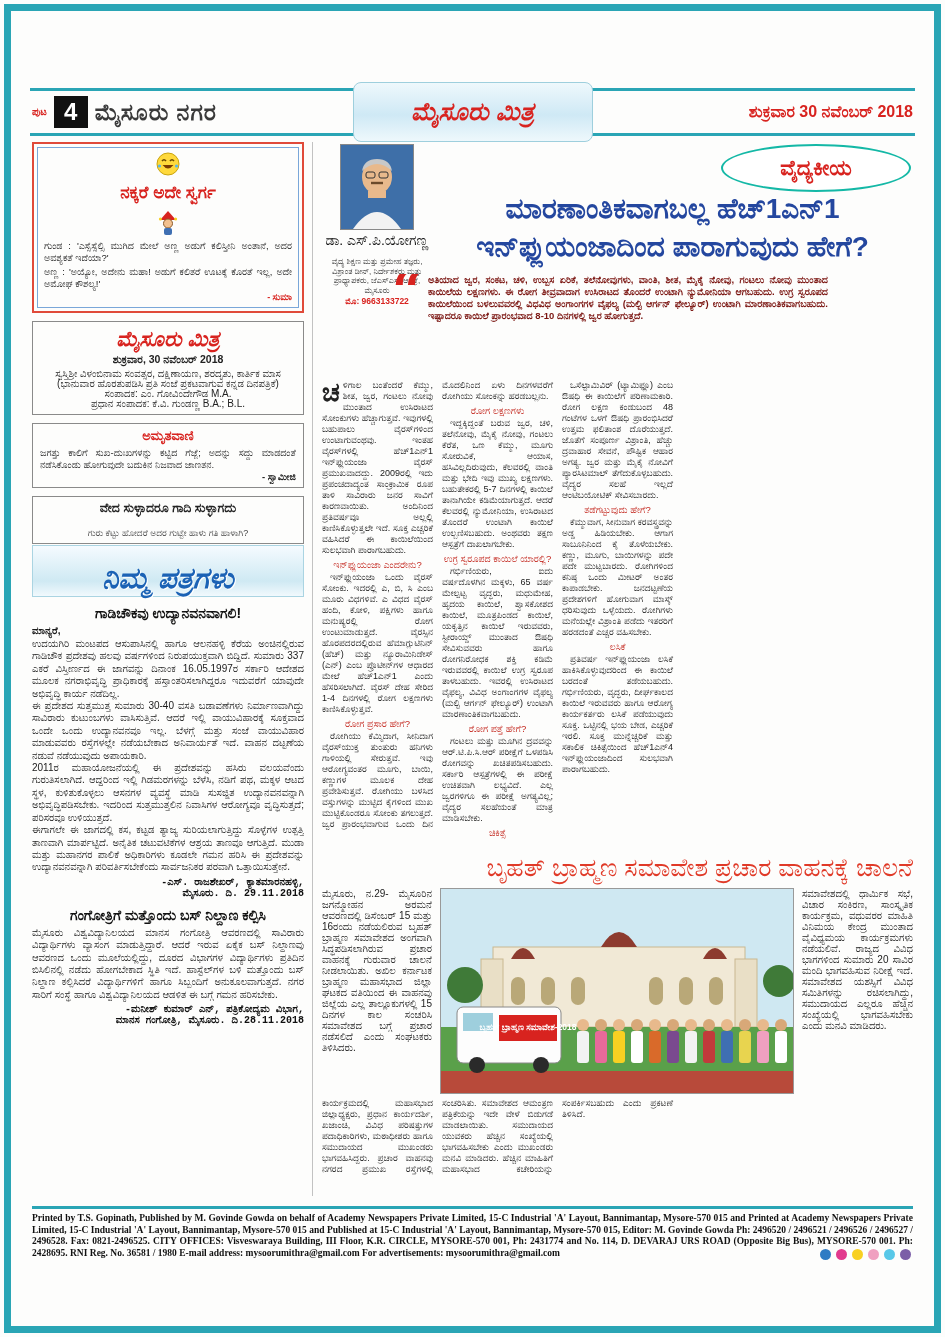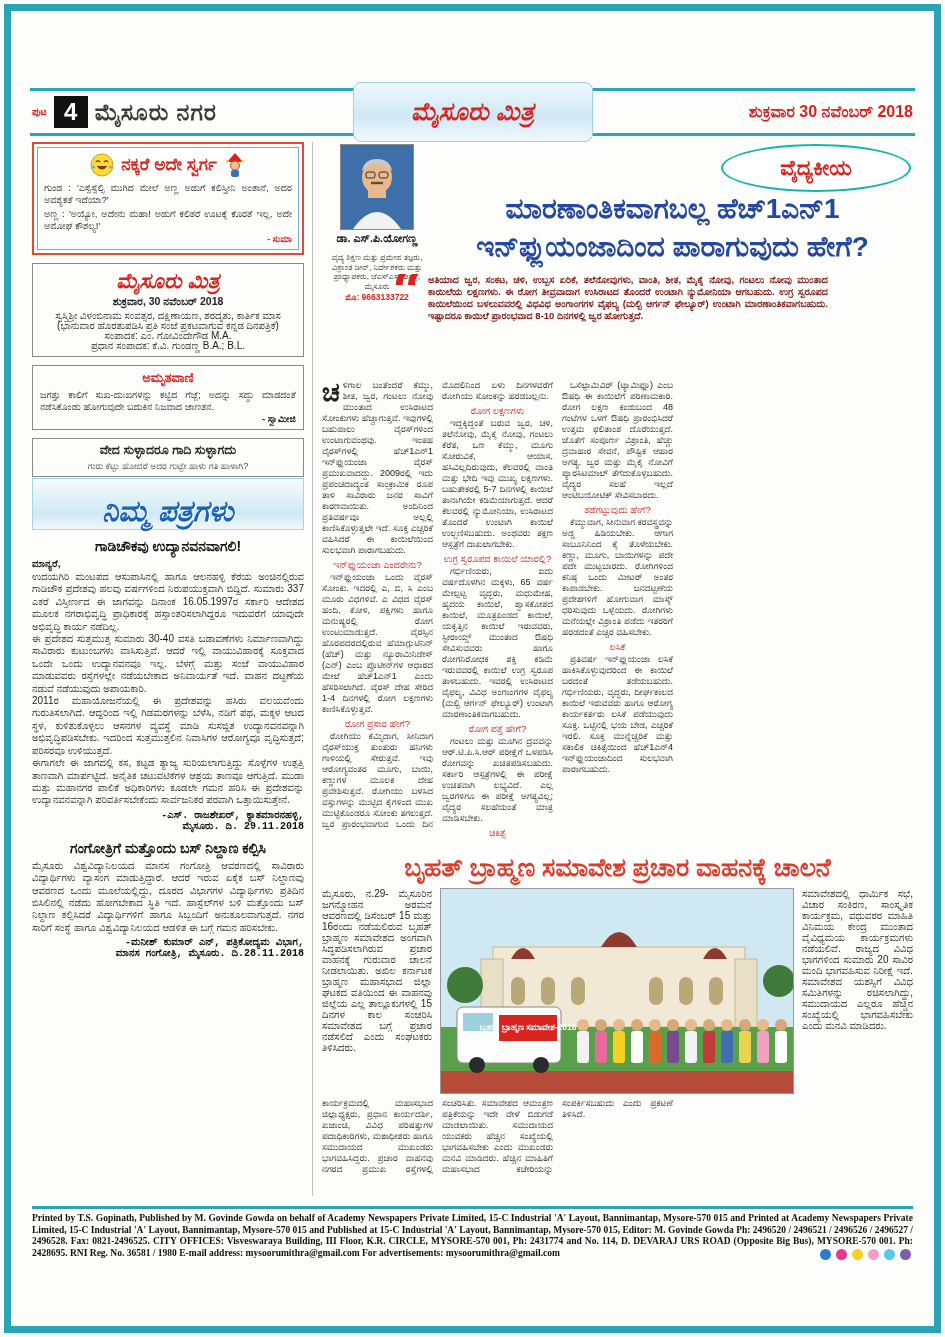--- a/index.html
+++ b/index.html
@@ -26,54 +26,54 @@
     border:1px solid #9ecfdd;border-radius:8px;display:flex;align-items:center;justify-content:center;
     color:#d8231f;font-size:25px;font-weight:bold;font-style:italic;}
   .header-right{margin-left:auto;color:#d8231f;font-size:16px;font-weight:bold;padding-right:2px;}
 
   
   .leftcol{position:absolute;left:32px;top:142px;width:272px;height:1056px;overflow:hidden;}
   .vrule{position:absolute;left:312px;top:142px;width:1px;height:1054px;background:#c2c2c2;}
 
   .joke{border:2px solid #e04a3a;padding:3px;}
   .joke-inner{border:1px solid #7aa7d9;padding:4px 6px;}
-  .joke-head{display:flex;align-items:center;justify-content:center;gap:7px;}
+  .joke-head{display:flex;align-items:center;justify-content:center;gap:7px;flex-direction:column;}
   .joke-title{color:#d8231f;font-size:17px;font-weight:bold;white-space:nowrap;}
   .joke-lines{font-size:9.5px;line-height:12px;margin-top:4px;text-align:justify;}
   .joke-lines .bl{margin-bottom:2px;}
   .joke-sign{text-align:right;color:#d8231f;font-size:9px;font-weight:bold;}
 
   .mast{border:1px solid #8a8a8a;margin-top:8px;padding:5px 4px;text-align:center;}
   .mast-title{color:#d8231f;font-size:21px;font-weight:bold;font-style:italic;}
   .mast-date{font-size:10.5px;font-weight:bold;margin-top:2px;color:#222;}
   .mast-lines{font-size:10px;line-height:10px;margin-top:3px;color:#222;}
 
   .amv{border:1px solid #8a8a8a;margin-top:8px;padding:4px 7px;}
   .amv-title{text-align:center;color:#d8231f;font-weight:bold;font-size:13px;}
   .amv-text{font-size:9.5px;line-height:12px;text-align:justify;margin-top:3px;color:#222;}
   .amv-sign{text-align:right;font-weight:bold;font-size:9.5px;color:#222;}
 
   .veda{border:1px solid #8a8a8a;margin-top:8px;padding:4px;text-align:center;}
   .veda-title{font-weight:bold;font-size:12.5px;color:#222;}
-  .veda-sub{font-size:9px;margin-top:3px;color:#444;}
+  .veda-sub{font-size:9px;margin-top:12px;color:#444;}
 
   .letters-head{margin-top:1px;height:50px;
     background:linear-gradient(180deg,#f5fbff 0%,#cfe9f3 70%,#f1f9fd 100%);
     border:1px solid #aad4e2;display:flex;align-items:flex-end;justify-content:center;}
   .letters-title{color:#1b62b5;font-size:29px;font-weight:bold;font-style:italic;text-shadow:1px 1px 0 #ffffff;}
   .letter-title{font-size:14px;font-weight:bold;text-align:center;margin:8px 0 3px;color:#111;}
   .salutation{font-size:10px;font-weight:bold;margin-bottom:1px;}
   .letter-body{font-size:10px;line-height:12.4px;text-align:justify;white-space:pre-line;color:#1a1a1a;}
   .letter-sign{text-align:right;font-size:10px;font-weight:bold;margin:3px 0 1px;white-space:pre-line;color:#111;font-family:Liberation Mono, monospace;}
 
   
   .med{position:absolute;left:322px;top:142px;width:591px;height:702px;overflow:hidden;}
   .author{position:absolute;left:0;top:2px;width:110px;text-align:center;}
   .author-photo{width:72px;height:84px;margin:0 auto;border:1px solid #888;display:block;}
-  .author-name{font-size:11px;font-weight:bold;margin-top:2px;color:#111;}
+  .author-name{font-size:14px;font-weight:normal;margin-top:2px;color:#111;}
   .author-lines{font-size:8px;line-height:9.5px;color:#333;margin-top:8px;}
   .author-phone{font-size:8.5px;color:#d8231f;font-weight:bold;margin-top:1px;}
   .category-oval{position:absolute;right:2px;top:2px;width:186px;height:44px;border:2px solid #14b8a6;
     border-radius:50%;display:flex;align-items:center;justify-content:center;
     color:#d8231f;font-size:21px;font-weight:bold;background:#fff;}
   .med-headline{position:absolute;left:112px;right:2px;top:48px;text-align:center;color:#24479f;
     font-weight:bold;font-size:28px;line-height:38px;}
   .quote-box{position:absolute;left:70px;top:132px;width:400px;height:96px;padding-left:36px;
     font-size:9.5px;line-height:12px;color:#7a1410;font-weight:bold;text-align:justify;overflow:hidden;}
   .quote-mark{position:absolute;left:0;top:-10px;font-size:54px;color:#d8231f;
@@ -81,21 +81,21 @@
   .med-body{position:absolute;left:0;right:0;top:238px;bottom:2px;
     column-count:5;column-gap:9px;column-fill:auto;
     font-size:9px;line-height:11px;text-align:justify;color:#1a1a1a;overflow:hidden;}
   .sub-head{color:#c3261d;font-weight:normal;text-align:center;font-size:9.5px;margin:3px 0 2px;}
   .body-para{margin:0 0 3px 0;text-indent:8px;}
   .body-para.drop{text-indent:0;}
   .body-para.drop::first-letter{font-size:26px;float:left;line-height:24px;padding:0 3px 0 0;font-weight:bold;color:#222;}
 
   
   .bottom{position:absolute;left:322px;top:852px;width:591px;height:346px;overflow:hidden;}
-  .bottom-headline{color:#e03a28;font-size:25px;font-weight:bold;text-align:center;line-height:30px;}
+  .bottom-headline{color:#e03a28;font-size:25px;font-weight:normal;text-align:right;line-height:30px;}
   .bottom-row{display:flex;gap:8px;margin-top:6px;height:204px;}
   .bottom-col{font-size:10px;line-height:11px;text-align:justify;overflow:hidden;}
   .bottom-col.bleft{width:110px;flex:none;}
   .news-photo{width:352px;height:204px;border:1px solid #999;flex:none;display:block;}
   .bottom-col.bright{flex:1;}
   .bottom-rest{margin-top:6px;column-count:5;column-gap:9px;column-fill:auto;
     font-size:9px;line-height:11px;text-align:justify;height:86px;overflow:hidden;}
 
   
   .footer{position:absolute;left:32px;right:32px;top:1206px;border-top:3px solid #2aa5b5;padding-top:4px;

